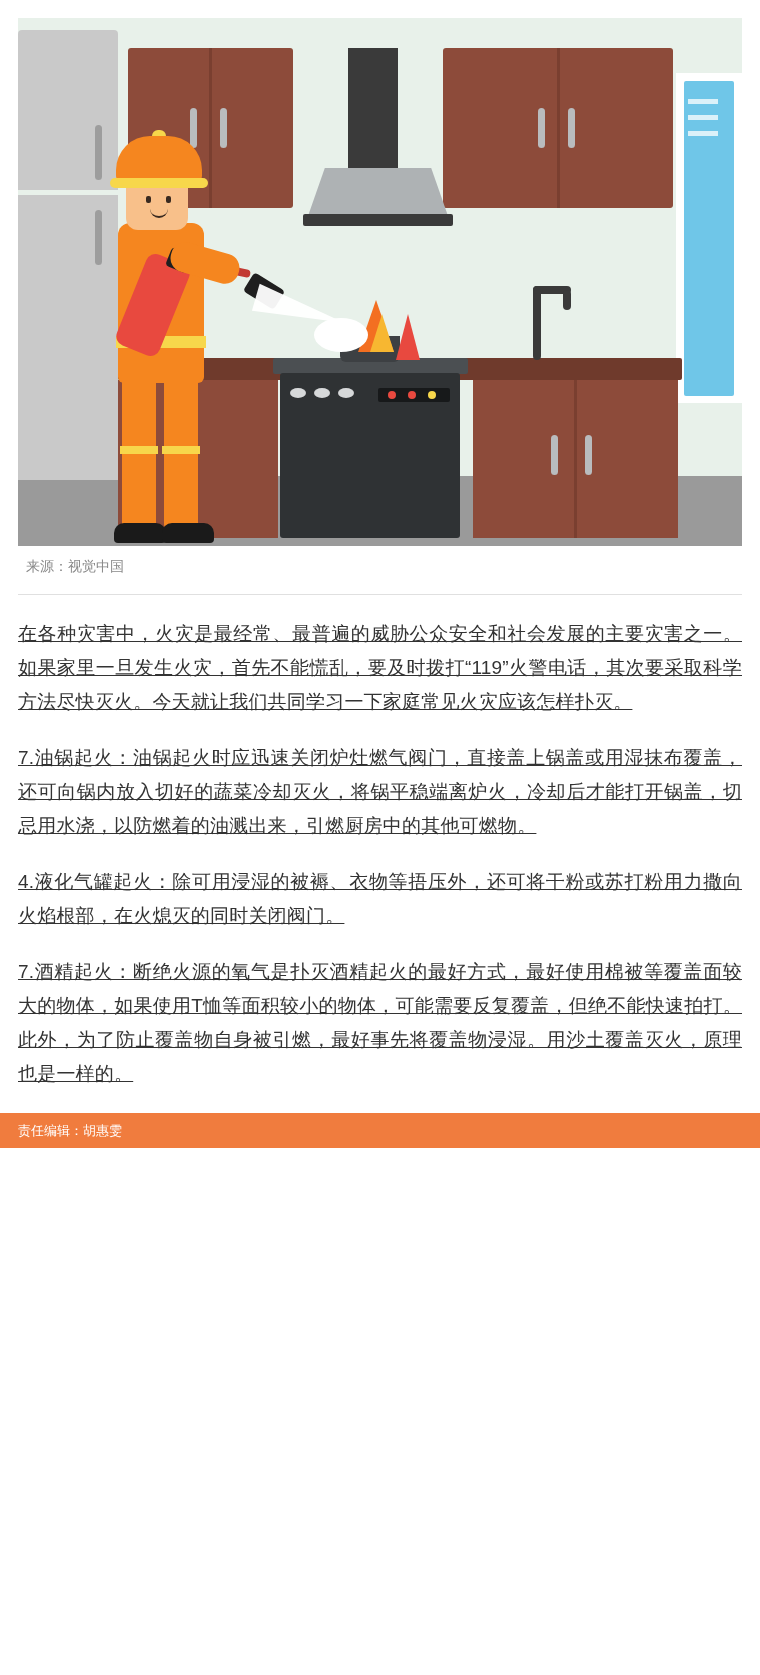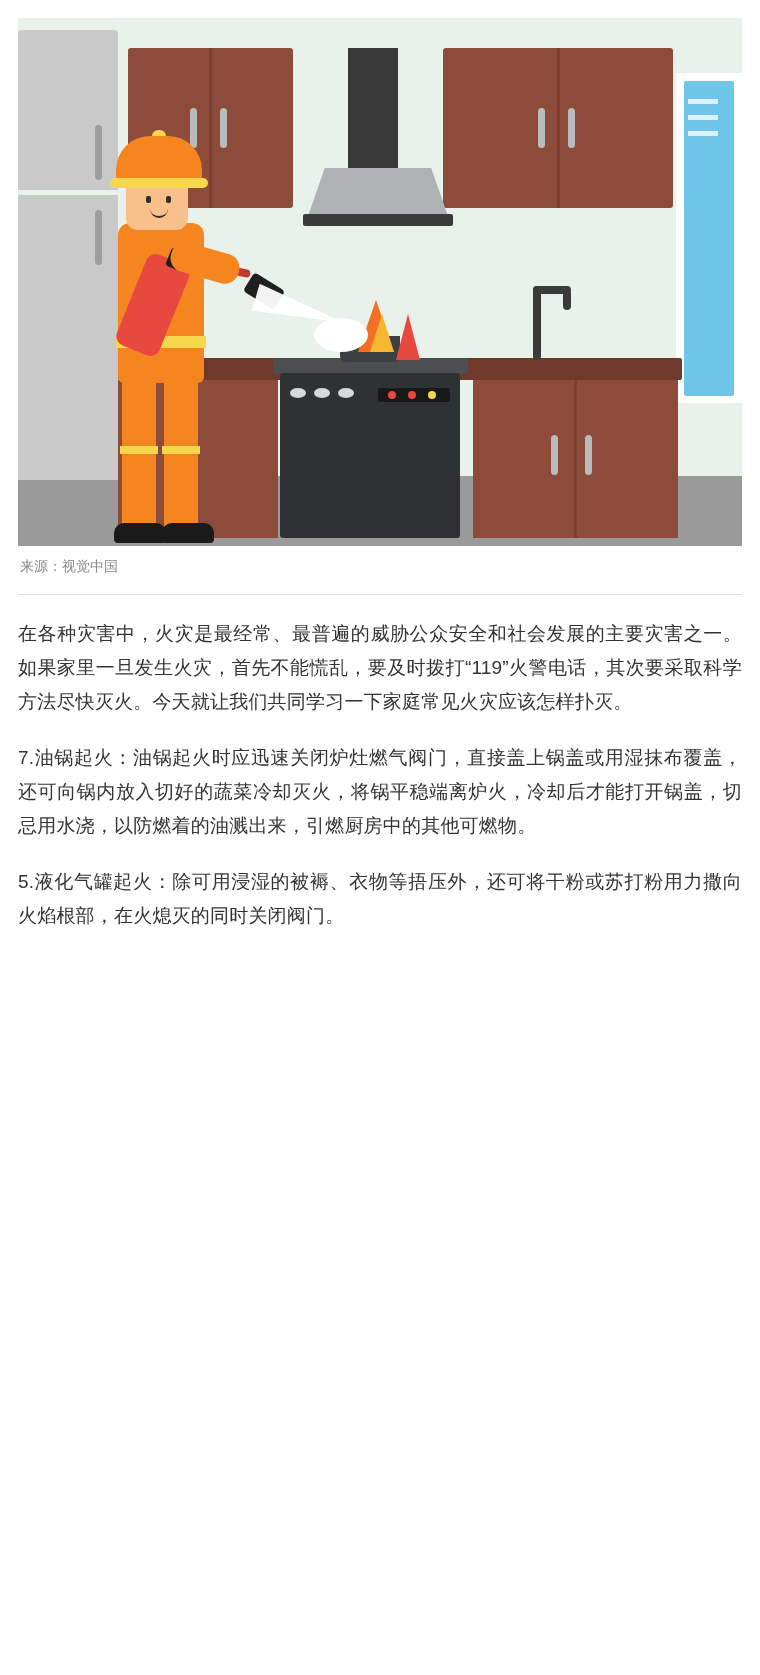--- a/index.html
+++ b/index.html
@@ -391,40 +391,41 @@
   .ext-cloud {
     position: absolute;
     left: 296px; top: 300px;
     width: 54px; height: 34px;
     background: #ffffff;
     border-radius: 50%;
   }
 
   
   .source {
-    margin: 10px 0 0 2px;
+    margin: 10px 0 0 8px;
     font-size: 14px;
     color: #888888;
     line-height: 20px;
   }
   .divider {
     margin: 18px 0 22px 0;
     height: 1px;
     background: #e0e0e0;
     border: 0;
   }
 
   
   .article p {
     margin: 0 0 22px 0;
     font-size: 19px;
     line-height: 34px;
     color: #333333;
     text-align: justify;
     letter-spacing: .2px;
+    text-decoration: underline;
   }
 
   
   .footer {
     margin-top: 14px;
     margin-left: -18px;
     margin-right: -18px;
     background: #f07c3e;
     padding: 8px 18px;
   }
@@ -511,17 +512,21 @@
     <div class="ext-cloud"></div>
   </div>
 
   <div class="source">来源：视觉中国</div>
 
   <hr class="divider">
 
   <div class="article">
     <p>在各种灾害中，火灾是最经常、最普遍的威胁公众安全和社会发展的主要灾害之一。如果家里一旦发生火灾，首先不能慌乱，要及时拨打“119”火警电话，其次要采取科学方法尽快灭火。今天就让我们共同学习一下家庭常见火灾应该怎样扑灭。</p>
     <p>7.油锅起火：油锅起火时应迅速关闭炉灶燃气阀门，直接盖上锅盖或用湿抹布覆盖，还可向锅内放入切好的蔬菜冷却灭火，将锅平稳端离炉火，冷却后才能打开锅盖，切忌用水浇，以防燃着的油溅出来，引燃厨房中的其他可燃物。</p>
-    <p>5.液化气罐起火：除可用浸湿的被褥、衣物等捂压外，还可将干粉或苏打粉用力撒向火焰根部，在火熄灭的同时关闭阀门。</p>
+    <p>4.液化气罐起火：除可用浸湿的被褥、衣物等捂压外，还可将干粉或苏打粉用力撒向火焰根部，在火熄灭的同时关闭阀门。</p>
+    <p>7.酒精起火：断绝火源的氧气是扑灭酒精起火的最好方式，最好使用棉被等覆盖面较大的物体，如果使用T恤等面积较小的物体，可能需要反复覆盖，但绝不能快速拍打。此外，为了防止覆盖物自身被引燃，最好事先将覆盖物浸湿。用沙土覆盖灭火，原理也是一样的。</p>
   </div>
 
+  <div class="footer">
+    <span class="footer-text">责任编辑：胡惠雯</span>
+  </div>
 
 </div>
 
 </body></html>

